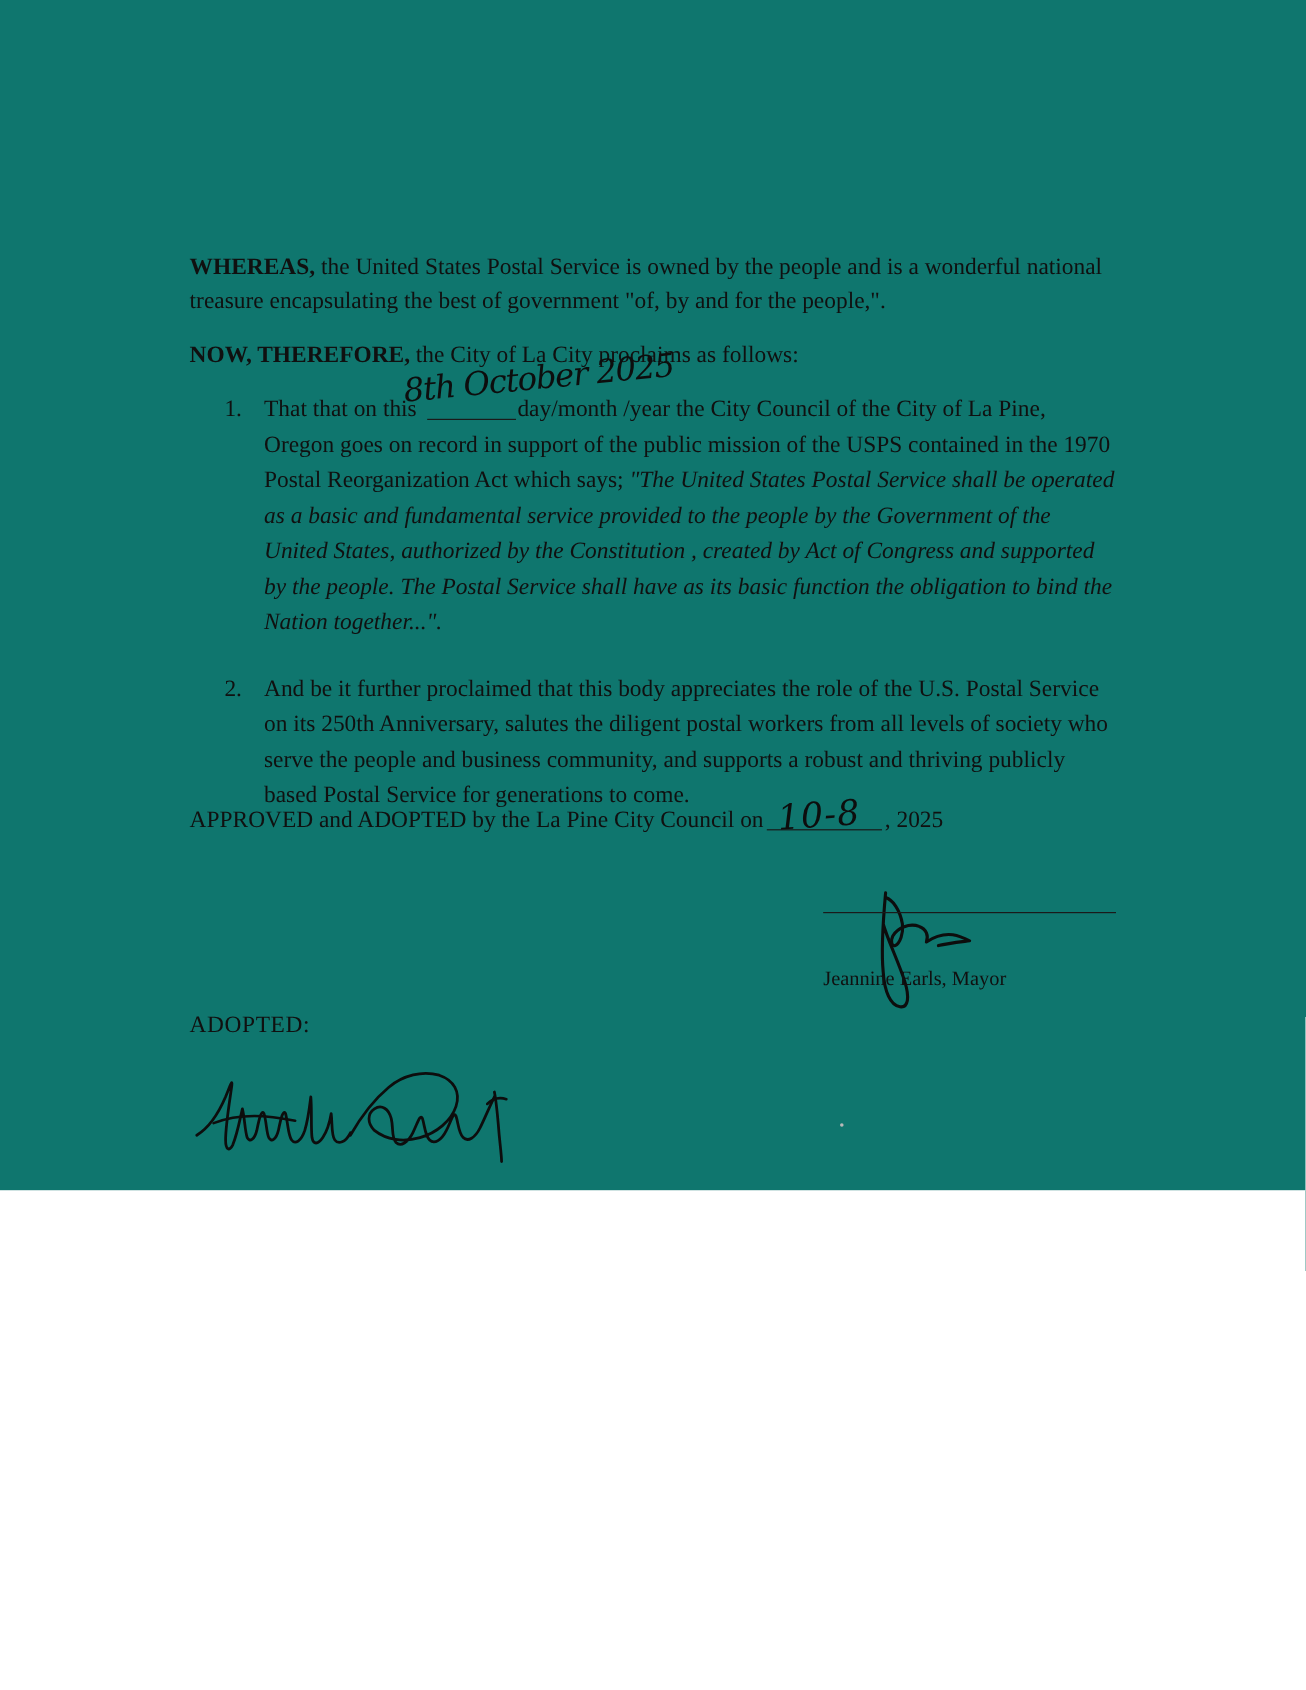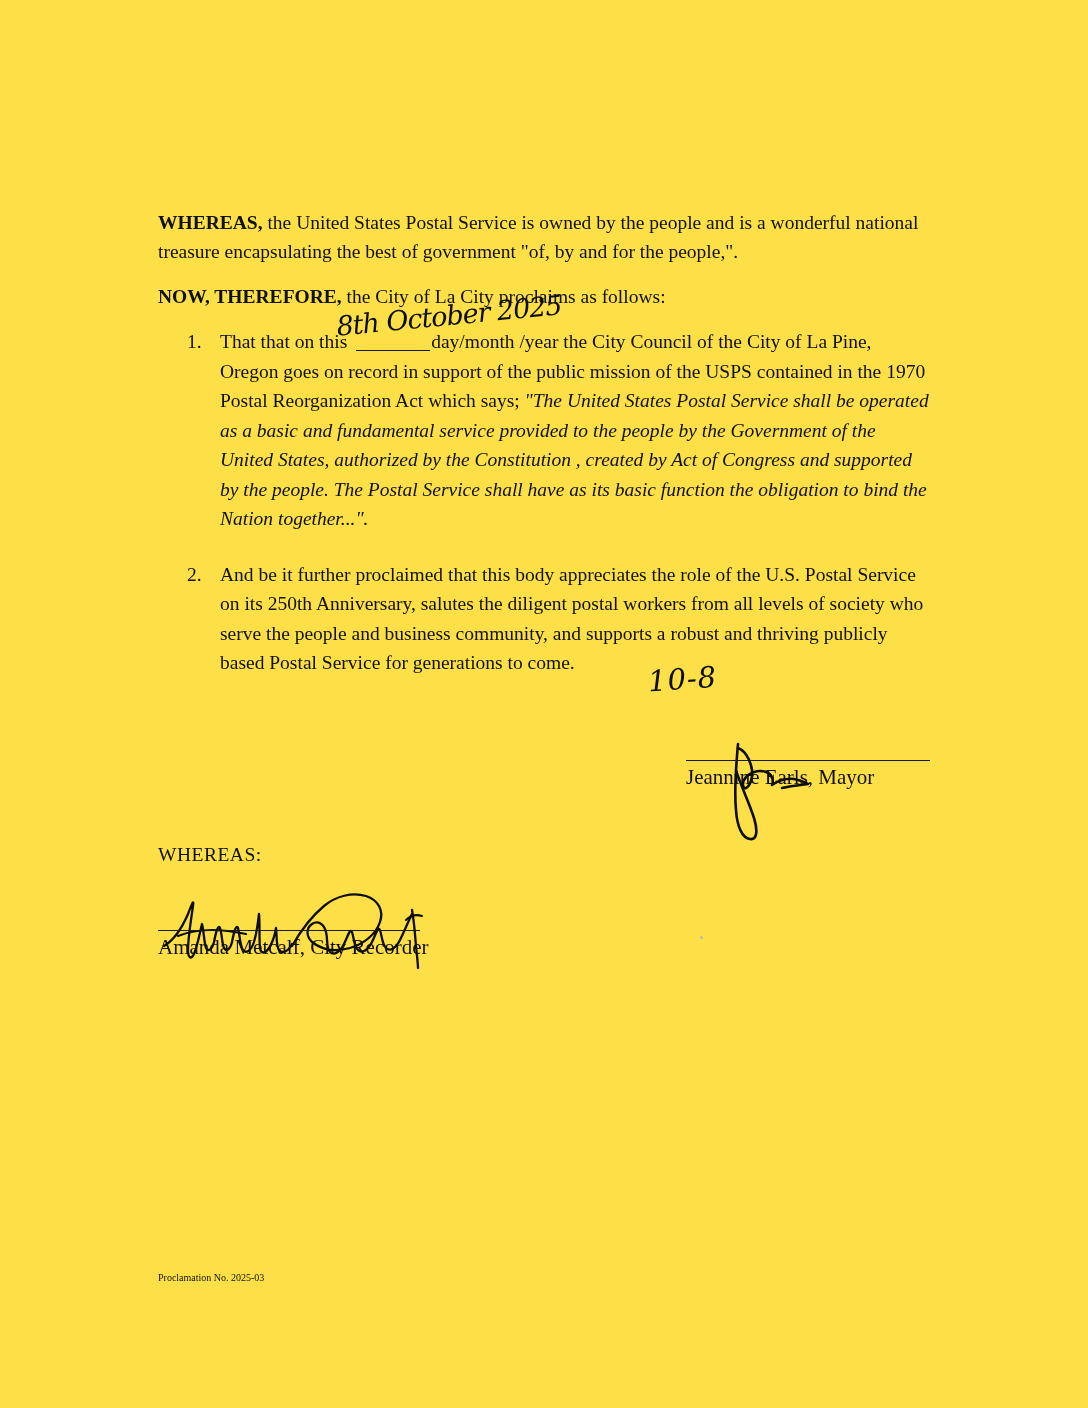--- a/index.html
+++ b/index.html
@@ -8,22 +8,22 @@
     padding: 0;
     background: #ffffff;
   }
   body {
     font-family: "Liberation Serif", "DejaVu Serif", serif;
     color: #101010;
   }
   #page {
     position: relative;
     width: 1088px;
-    height: 1408px;
-    background: #fde047;
+    height: 992px;
+    background: #0f766e;
     overflow: hidden;
   }
   .doc-body {
     position: absolute;
     left: 158px;
     top: 208px;
     width: 772px;
   }
   p.para {
     margin: 0 0 16px 0;
@@ -116,24 +116,25 @@
     left: 158px;
     top: 930px;
     width: 262px;
   }
   .sig-rule {
     border-bottom: 1.5px solid #1a1a1a;
     height: 0;
     width: 100%;
   }
   .sig-caption {
-    font-size: 21px;
+    font-size: 17px;
     line-height: 26px;
     padding-top: 3px;
     white-space: nowrap;
+    margin-top: 39px;
   }
   .attest-label {
     position: absolute;
     left: 158px;
     top: 844px;
     font-size: 19.5px;
     letter-spacing: 0.5px;
   }
   .footer-note {
     position: absolute;
@@ -188,44 +189,41 @@
       <li>
         <span class="marker">1.</span><span>That that on this </span><span class="blank-rule"></span><span>day/month /year the City Council of the City of La Pine, Oregon goes on record in support of the public mission of the USPS contained in the 1970 Postal Reorganization Act which says; </span><span class="quote-italic">"The United States Postal Service shall be operated as a basic and fundamental service provided to the people by the Government of the United States, authorized by the Constitution , created by Act of Congress and supported by the people. The Postal Service shall have as its basic function the obligation to bind the Nation together...".</span>
       </li>
       <li style="margin-top:10px;">
         <span class="marker">2.</span><span>And be it further proclaimed that this body appreciates the role of the U.S. Postal Service on its 250th Anniversary, salutes the diligent postal workers from all levels of society who serve the people and business community, and supports a robust and thriving publicly based Postal Service for generations to come.</span>
       </li>
     </ol>
 
   </div>
 
+  <div class="approved-line"><span>APPROVED and ADOPTED by the La Pine City Council on</span><span class="blank-rule short"></span><span>, 2025</span></div>
 
   <div class="hand" id="hand-date-line1">8th October 2025</div>
   <div class="hand" id="hand-approved-date">10-8</div>
 
   <svg class="ink" id="mayor-signature-ink" viewBox="0 0 120 110">
     <path d="M26 8 C24 30, 22 54, 24 74 C25 90, 30 102, 38 103 C45 104, 46 95, 42 82 C37 66, 28 48, 24 34" stroke-width="2.6"></path>
     <path d="M26 12 C32 14, 38 22, 40 34 C41 42, 38 50, 34 52 C31 53, 30 48, 32 44 C36 37, 46 33, 54 36 C60 38, 62 44, 60 49 C66 45, 74 42, 82 43 C88 44, 92 46, 96 48 C88 49, 78 50, 70 52" stroke-width="2.6"></path>
   </svg>
   <div class="sig-block" id="mayor-block">
     <div class="sig-rule"></div>
     <div class="sig-caption">Jeannine Earls, Mayor</div>
   </div>
 
-  <div class="attest-label">WHEREAS:</div>
+  <div class="attest-label">ADOPTED:</div>
 
   <svg class="ink" id="recorder-signature-ink" viewBox="0 0 272 86">
     <path d="M4 62 C14 56, 22 44, 28 30 C32 20, 34 14, 33 22 C31 36, 28 54, 28 66 C28 74, 31 76, 34 70 C38 60, 40 48, 42 40 C44 48, 44 58, 46 64 C48 68, 52 66, 54 58 C56 48, 58 40, 60 44 C62 50, 62 60, 64 64 C66 68, 70 66, 72 58 C74 48, 76 40, 78 44 C80 52, 80 62, 83 66 C86 70, 91 67, 94 58 C97 48, 98 38, 99 30 C100 40, 99 56, 100 64 C101 70, 105 70, 109 64 C113 58, 115 50, 116 44 C117 52, 116 62, 119 66 C122 70, 128 68, 132 60" stroke-width="2.3"></path>
     <path d="M18 52 C28 48, 40 46, 52 46 C64 46, 76 48, 86 50" stroke-width="2.1"></path>
     <path d="M132 62 C140 48, 152 32, 164 22 C176 12, 192 8, 206 12 C218 16, 224 26, 220 38 C216 50, 204 60, 190 64 C176 68, 162 66, 152 58 C146 52, 146 44, 152 40 C158 36, 164 40, 166 48 C168 56, 166 64, 170 68 C174 72, 180 68, 184 60 C188 52, 190 44, 192 48 C194 54, 194 62, 198 66 C202 70, 208 66, 212 58 C216 50, 218 42, 220 46 C222 52, 222 60, 226 64 C230 68, 236 64, 240 56 C244 48, 248 38, 252 30" stroke-width="2.3"></path>
     <path d="M252 26 C254 36, 255 50, 256 62 C257 72, 258 80, 258 84" stroke-width="2.3"></path>
     <path d="M246 36 C250 32, 256 30, 262 32" stroke-width="2.1"></path>
   </svg>
-  <div class="sig-block" id="recorder-block">
-    <div class="sig-rule"></div>
-    <div class="sig-caption">Amanda Metcalf, City Recorder</div>
-  </div>
 
   <div class="speck" style="left:700px; top:936px;"></div>
 
   <div class="footer-note">Proclamation No. 2025-03</div>
 
 </div>
 
 </body></html>

